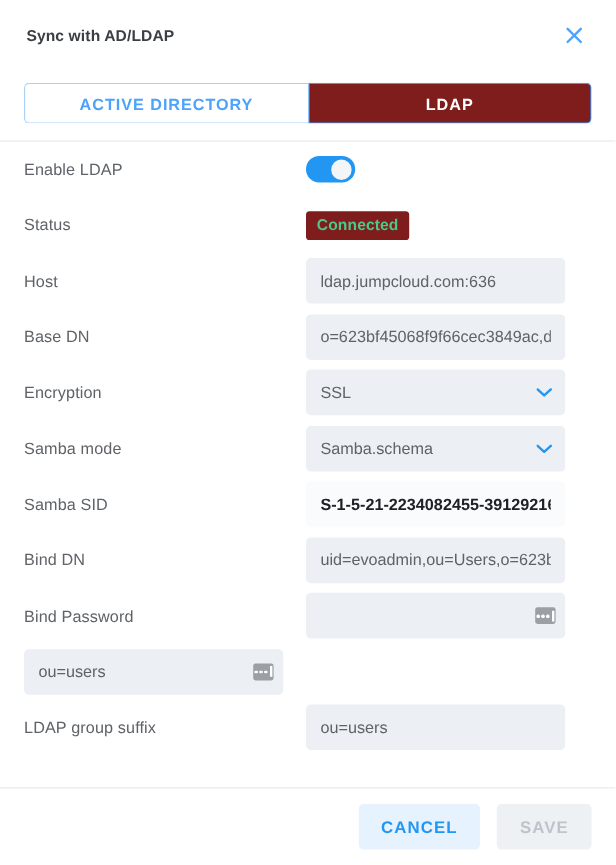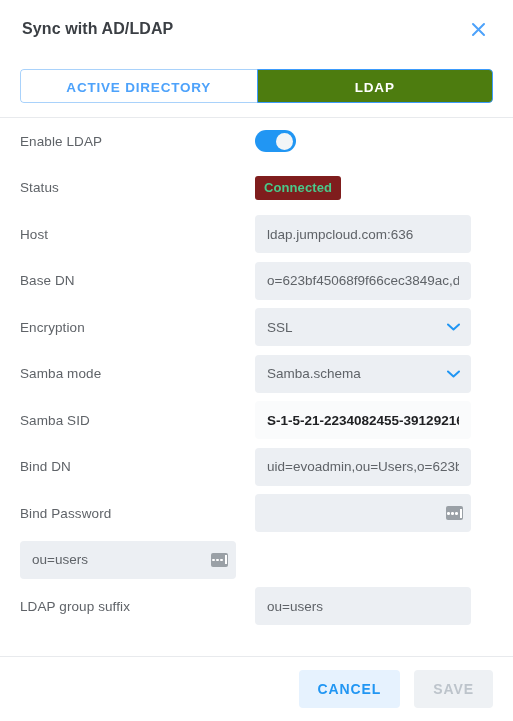--- a/index.html
+++ b/index.html
@@ -28,21 +28,21 @@
   .dialog-header {
     display: flex;
     align-items: center;
     justify-content: space-between;
     padding: 16px 20px 0 22px;
     height: 42px;
     box-sizing: border-box;
     flex: 0 0 auto;
   }
   .dialog-title {
-    font-size: 16px;
+    font-size: 13px;
     font-weight: bold;
     color: #3b3f44;
     letter-spacing: 0.1px;
     line-height: 1;
   }
   .close-btn {
     width: 26px;
     height: 26px;
     display: flex;
     align-items: center;
@@ -77,21 +77,21 @@
     line-height: 15px;
   }
   .tab.inactive {
     background: #ffffff;
     color: #4da2fb;
     border: 1px solid #a9d2fb;
     border-right: none;
     border-radius: 4px 0 0 4px;
   }
   .tab.active {
-    background: #4d7c0f;
+    background: #7f1d1d;
     color: #ffffff;
     border: 1px solid #3d9bfb;
     border-radius: 0 4px 4px 0;
   }
 
   .header-divider {
     height: 1px;
     background: #e8eaed;
     margin-top: 14px;
     flex: 0 0 auto;

